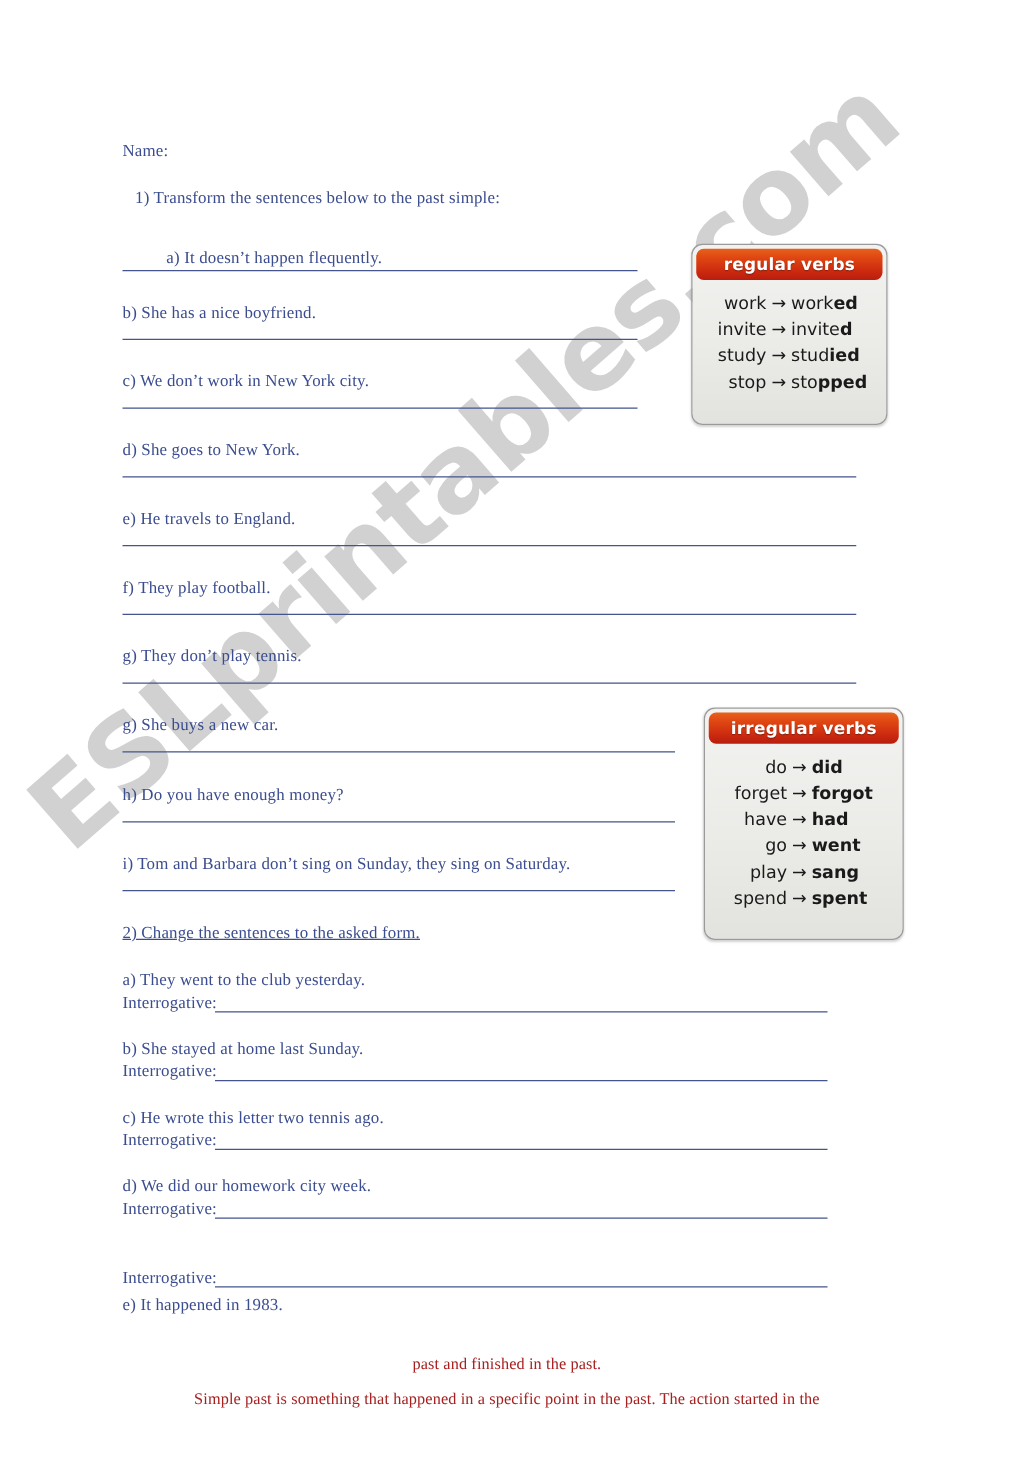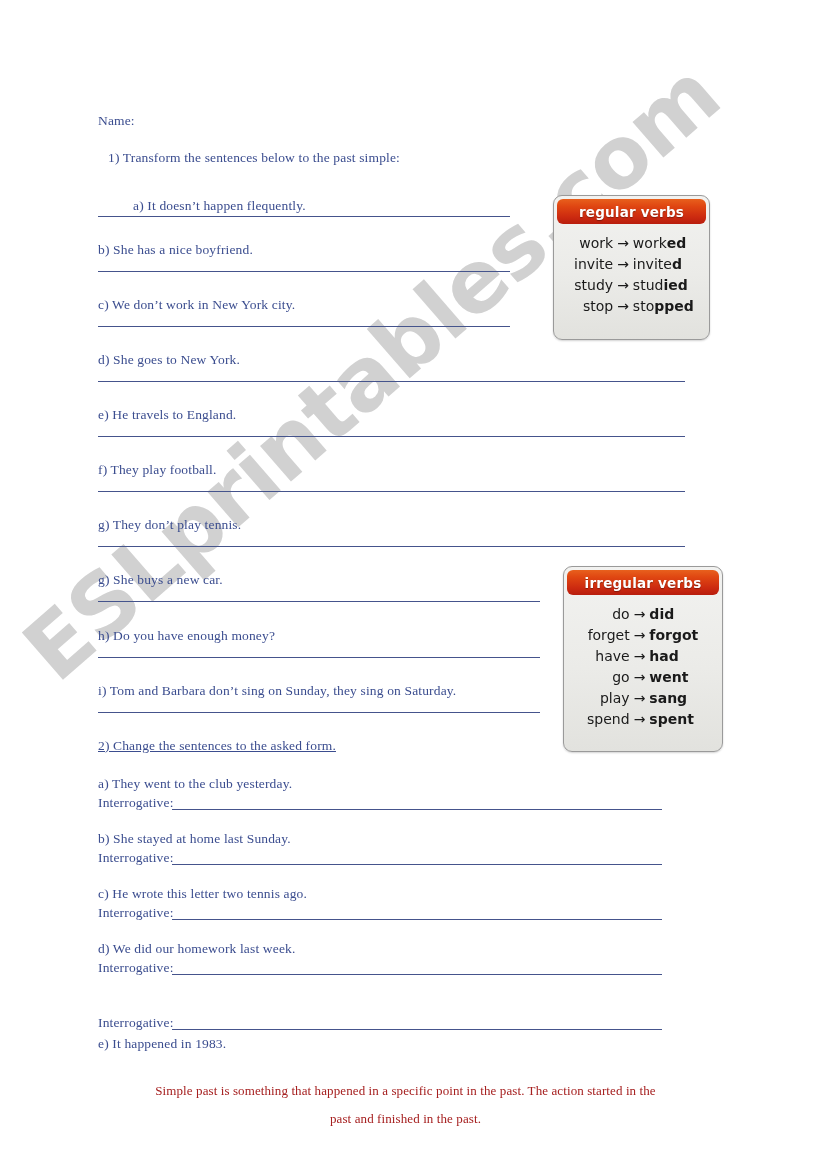--- a/index.html
+++ b/index.html
@@ -198,35 +198,35 @@
     <span class="interro-label">Interrogative:</span>
   </div>
   <div class="rule" style="left:172px; top:864px; width:490px;"></div>
 
   <div class="txt" style="left:98px; top:886px;">c) He wrote this letter two tennis ago.</div>
   <div class="interro-row" style="left:98px; top:903px;">
     <span class="interro-label">Interrogative:</span>
   </div>
   <div class="rule" style="left:172px; top:919px; width:490px;"></div>
 
-  <div class="txt" style="left:98px; top:941px;">d) We did our homework last week.</div>
+  <div class="txt" style="left:98px; top:941px;">d) We did our homework city week.</div>
   <div class="interro-row" style="left:98px; top:958px;">
     <span class="interro-label">Interrogative:</span>
   </div>
   <div class="rule" style="left:172px; top:974px; width:490px;"></div>
 
   <div class="txt" style="left:98px; top:1036px;">e) It happened in 1983.</div>
   <div class="interro-row" style="left:98px; top:1013px;">
     <span class="interro-label">Interrogative:</span>
   </div>
   <div class="rule" style="left:172px; top:1029px; width:490px;"></div>
 
   <div class="footer-note" style="left:98px; top:1077px; width:615px;">
+    <div>past and finished in the past.</div>
     <div>Simple past is something that happened in a specific point in the past. The action started in the</div>
-    <div>past and finished in the past.</div>
   </div>
 
   <div class="verbbox" id="regular-verbs-box" style="left:553px; top:195px; width:157px; height:145px;">
     <div class="verbbox-header">regular verbs</div>
     <div class="verbbox-body">
       <div class="verb-row">
         <span class="verb-base">work</span>
         <span class="verb-arrow">→</span>
         <span class="verb-past"><span>work</span><b>ed</b></span>
       </div>

